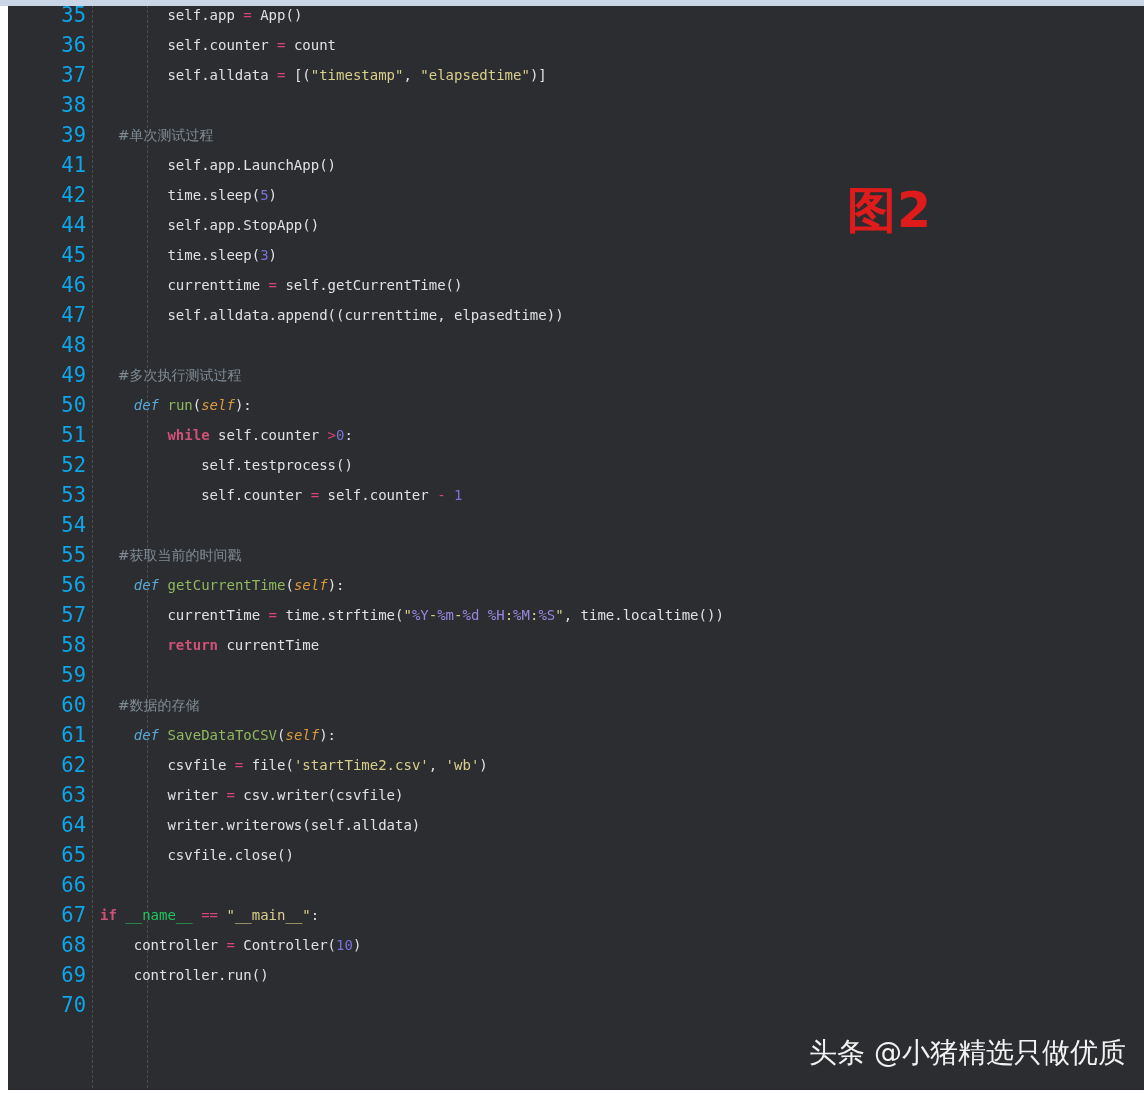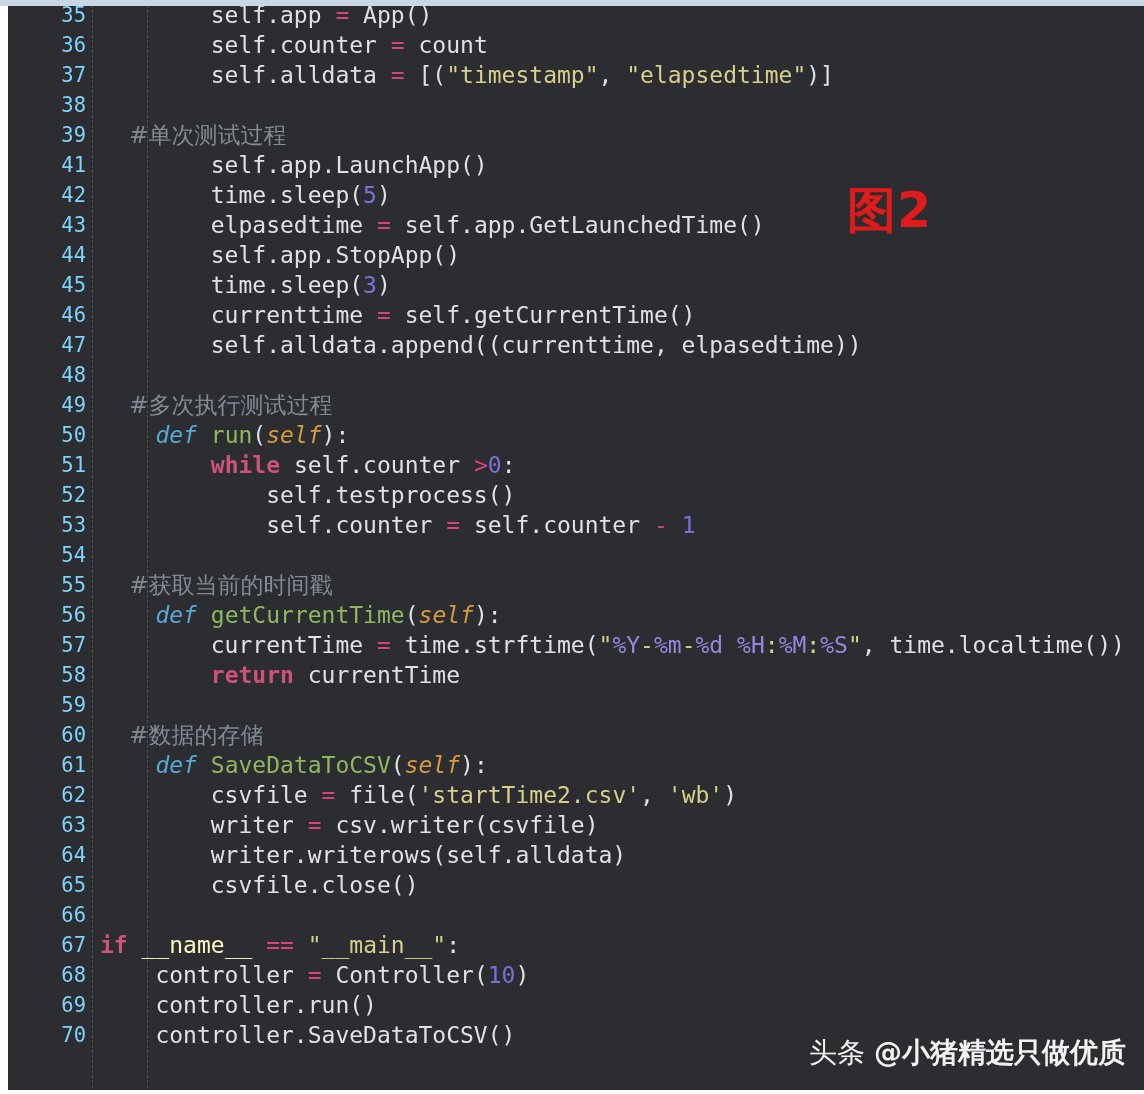--- a/index.html
+++ b/index.html
@@ -68,43 +68,43 @@
     line-height: 30px;
     white-space: pre;
     font-size: 21.5px;
     letter-spacing: 0px;
   }
   .lnum {
     position: absolute;
     left: 0;
     width: 78px;
     text-align: right;
-    color: #7dd3fc;
+    color: #0ea5e9;
     font-size: 20.5px;
     font-family: "DejaVu Sans Mono", monospace;
   }
   .ltext {
     position: absolute;
     left: 92px;
     color: #dfe1e5;
-    font-size: 23px;
+    font-size: 14px;
     font-family: "DejaVu Sans Mono", monospace;
   }
   
   .kw      { color: #cf5277; font-weight: 700; }      
   .defkw   { color: #5aa9d6; font-style: italic; }    
   .fname   { color: #8fb861; }                        
   .selfkw  { color: #d99a3e; font-style: italic; }    
   .op      { color: #d6457a; }                        
   .num     { color: #7b72d9; }                        
   .str     { color: #d9cf8c; }                        
   .fmt     { color: #9a86e0; }                        
   .cmt     { color: #808b94; margin-top: 32px; }                        
   .plain   { color: #dfe1e5; }
-  .dunder  { color: #fef9c3; }
+  .dunder  { color: #22c55e; }
   .cjk     { font-family: "DejaVu Sans", sans-serif; }
   
   .clipped {
     position: absolute;
     top: -24px;
     left: 0;
     height: 30px;
     width: 1136px;
     overflow: hidden;
   }
@@ -125,21 +125,21 @@
     position: absolute;
     right: 18px;
     bottom: 22px;
     color: #f2f2f2;
     font-family: "DejaVu Sans", sans-serif;
     font-size: 28px;
     z-index: 9;
     white-space: nowrap;
   }
   .wm-brand { font-weight: 400; }
-  .wm-at { font-weight: 700; }
+  .wm-at { font-weight: 400; }
   .bottom-strip {
     position: absolute;
     left: 0; bottom: 0;
     width: 1144px;
     height: 4px;
     background: #ffffff;
     z-index: 7;
   }
 </style>
 </head>
@@ -158,21 +158,20 @@
         <div class="clipped">
           <div class="row"><span class="lnum">34</span><span class="ltext">    <span class="defkw">def</span> <span class="fname">__init__</span>(<span class="selfkw">self</span>, count):</span></div>
         </div>
         <div class="row" style="top: 0px;"><span class="lnum">35</span><span class="ltext"><span class="plain">        self.app </span><span class="op">=</span><span class="plain"> App()</span></span></div>
         <div class="row" style="top: 0px;"><span class="lnum">36</span><span class="ltext"><span class="plain">        self.counter </span><span class="op">=</span><span class="plain"> count</span></span></div>
         <div class="row" style="top: 0px; padding-left: 44px;"><span class="lnum">37</span><span class="ltext"><span class="plain">        self.alldata </span><span class="op">=</span><span class="plain"> [(</span><span class="str">"timestamp"</span><span class="plain">, </span><span class="str">"elapsedtime"</span><span class="plain">)]</span></span></div>
         <div class="row" style="top: 0px;"><span class="lnum">38</span><span class="ltext"></span></div>
         <div class="row" style="top: 0px;"><span class="lnum">39</span><span class="ltext"><span class="cmt cjk">    #单次测试过程</span></span></div>
         <div class="row" style="top: 0px;"><span class="lnum">41</span><span class="ltext"><span class="plain">        self.app.LaunchApp()</span></span></div>
         <div class="row" style="top: 0px;"><span class="lnum">42</span><span class="ltext"><span class="plain">        time.sleep(</span><span class="num">5</span><span class="plain">)</span></span></div>
-        <div class="row" style="top: 0px;"><span class="lnum">43</span><span class="ltext"><span class="plain">        elpasedtime </span><span class="op">=</span><span class="plain"> self.app.GetLaunchedTime()</span></span></div>
         <div class="row" style="top: 0px;"><span class="lnum">44</span><span class="ltext"><span class="plain">        self.app.StopApp()</span></span></div>
         <div class="row" style="top: 0px;"><span class="lnum">45</span><span class="ltext"><span class="plain">        time.sleep(</span><span class="num">3</span><span class="plain">)</span></span></div>
         <div class="row" style="top: 0px;"><span class="lnum">46</span><span class="ltext"><span class="plain">        currenttime </span><span class="op">=</span><span class="plain"> self.getCurrentTime()</span></span></div>
         <div class="row" style="top: 0px;"><span class="lnum">47</span><span class="ltext"><span class="plain">        self.alldata.append((currenttime, elpasedtime))</span></span></div>
         <div class="row" style="top: 0px;"><span class="lnum">48</span><span class="ltext"></span></div>
         <div class="row" style="top: 0px;"><span class="lnum">49</span><span class="ltext"><span class="cmt cjk">    #多次执行测试过程</span></span></div>
         <div class="row" style="top: 0px;"><span class="lnum">50</span><span class="ltext"><span class="plain">    </span><span class="defkw">def</span><span class="plain"> </span><span class="fname">run</span><span class="plain">(</span><span class="selfkw">self</span><span class="plain">):</span></span></div>
         <div class="row" style="top: 0px;"><span class="lnum">51</span><span class="ltext"><span class="plain">        </span><span class="kw">while</span><span class="plain"> self.counter </span><span class="op">&gt;</span><span class="num">0</span><span class="plain">:</span></span></div>
         <div class="row" style="top: 0px;"><span class="lnum">52</span><span class="ltext"><span class="plain">            self.testprocess()</span></span></div>
         <div class="row" style="top: 0px;"><span class="lnum">53</span><span class="ltext"><span class="plain">            self.counter </span><span class="op">=</span><span class="plain"> self.counter </span><span class="op">-</span><span class="plain"> </span><span class="num">1</span></span></div>
@@ -185,21 +184,21 @@
         <div class="row" style="top: 0px;"><span class="lnum">60</span><span class="ltext"><span class="cmt cjk">    #数据的存储</span></span></div>
         <div class="row" style="top: 0px;"><span class="lnum">61</span><span class="ltext"><span class="plain">    </span><span class="defkw">def</span><span class="plain"> </span><span class="fname">SaveDataToCSV</span><span class="plain">(</span><span class="selfkw">self</span><span class="plain">):</span></span></div>
         <div class="row" style="top: 0px;"><span class="lnum">62</span><span class="ltext"><span class="plain">        csvfile </span><span class="op">=</span><span class="plain"> file(</span><span class="str">'startTime2.csv'</span><span class="plain">, </span><span class="str">'wb'</span><span class="plain">)</span></span></div>
         <div class="row" style="top: 0px;"><span class="lnum">63</span><span class="ltext"><span class="plain">        writer </span><span class="op">=</span><span class="plain"> csv.writer(csvfile)</span></span></div>
         <div class="row" style="top: 0px;"><span class="lnum">64</span><span class="ltext"><span class="plain">        writer.writerows(self.alldata)</span></span></div>
         <div class="row" style="top: 0px;"><span class="lnum">65</span><span class="ltext"><span class="plain">        csvfile.close()</span></span></div>
         <div class="row" style="top: 0px;"><span class="lnum">66</span><span class="ltext"></span></div>
         <div class="row" style="top: 0px;"><span class="lnum">67</span><span class="ltext"><span class="plain"></span><span class="kw">if</span><span class="dunder"> __name__ </span><span class="op">==</span><span class="plain"> </span><span class="str">"__main__"</span><span class="plain">:</span></span></div>
         <div class="row" style="top: 0px;"><span class="lnum">68</span><span class="ltext"><span class="plain">    controller </span><span class="op">=</span><span class="plain"> Controller(</span><span class="num">10</span><span class="plain">)</span></span></div>
         <div class="row" style="top: 0px;"><span class="lnum">69</span><span class="ltext"><span class="plain">    controller.run()</span></span></div>
-        <div class="row" style="top: 0px;"><span class="lnum">70</span><span class="ltext"><span class="plain">    controller.SaveDataToCSV()</span></span></div>
+        <div class="row" style="top: 0px;"><span class="lnum">70</span></div>
       </div>
   </div>
 
   <div class="figure-note">图2</div>
 
   <div class="watermark">
     <span class="wm-brand">头条</span>
     <span class="wm-at">@小猪精选只做优质</span>
   </div>
 

